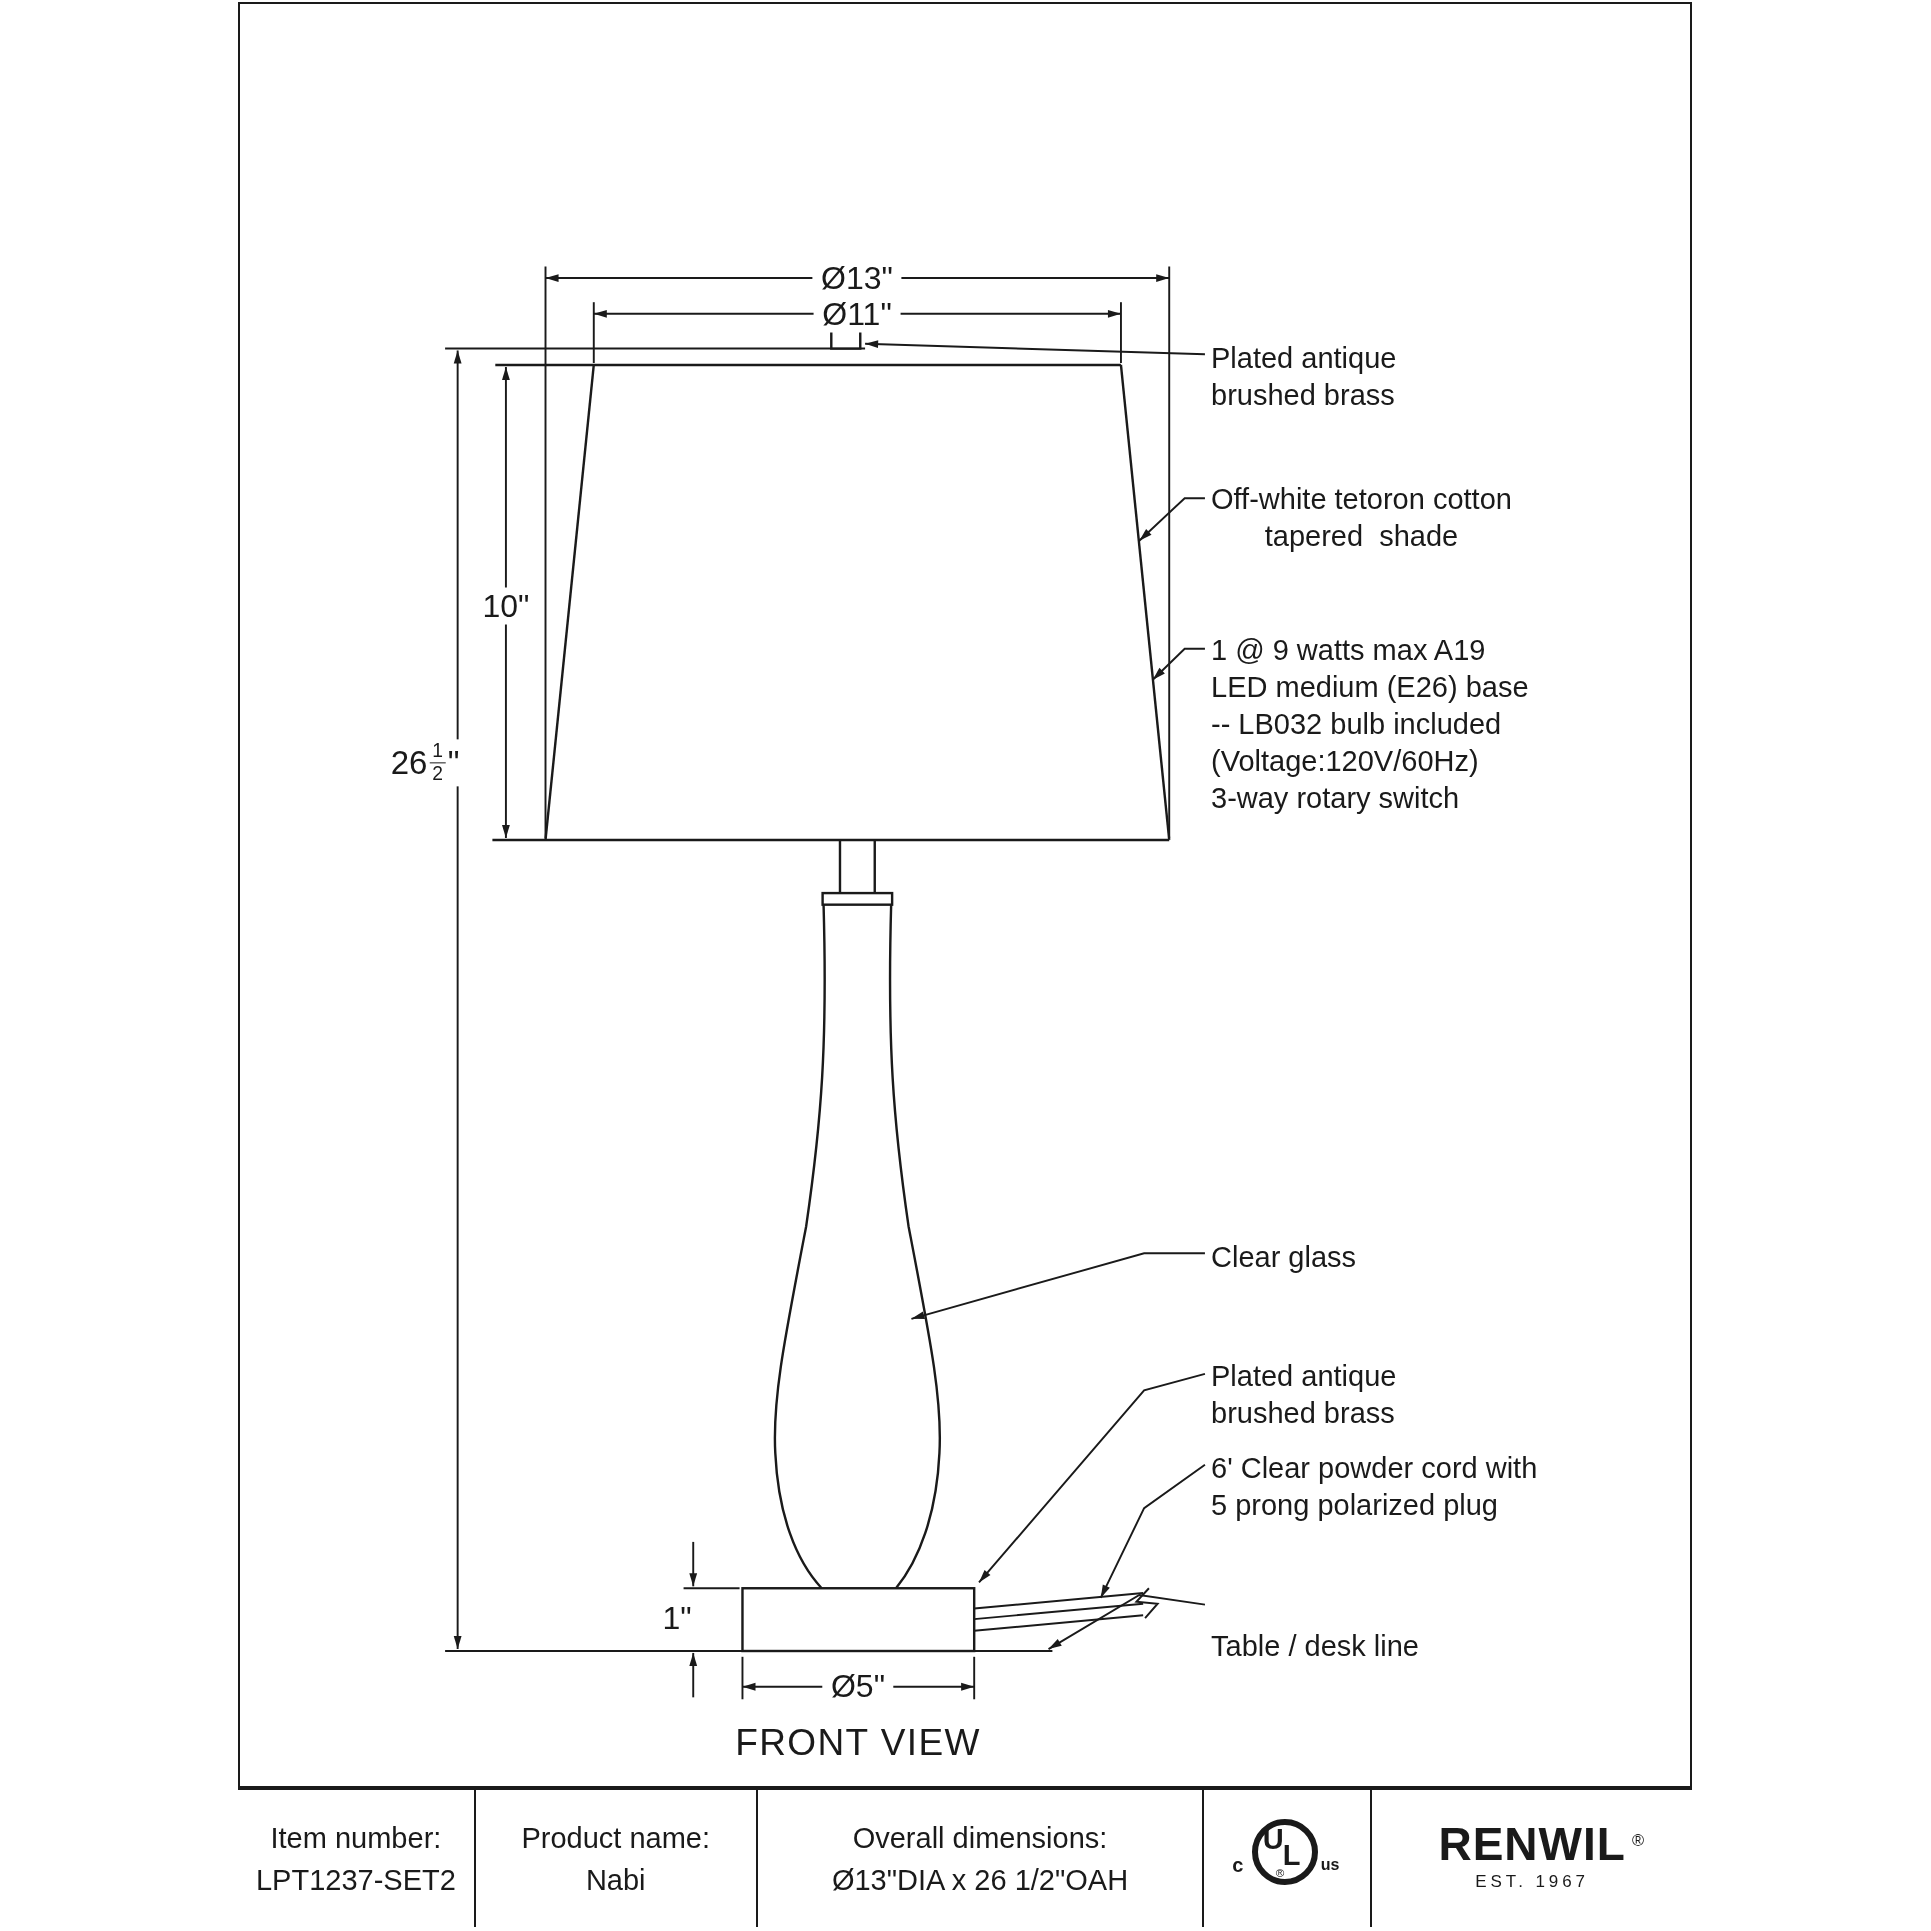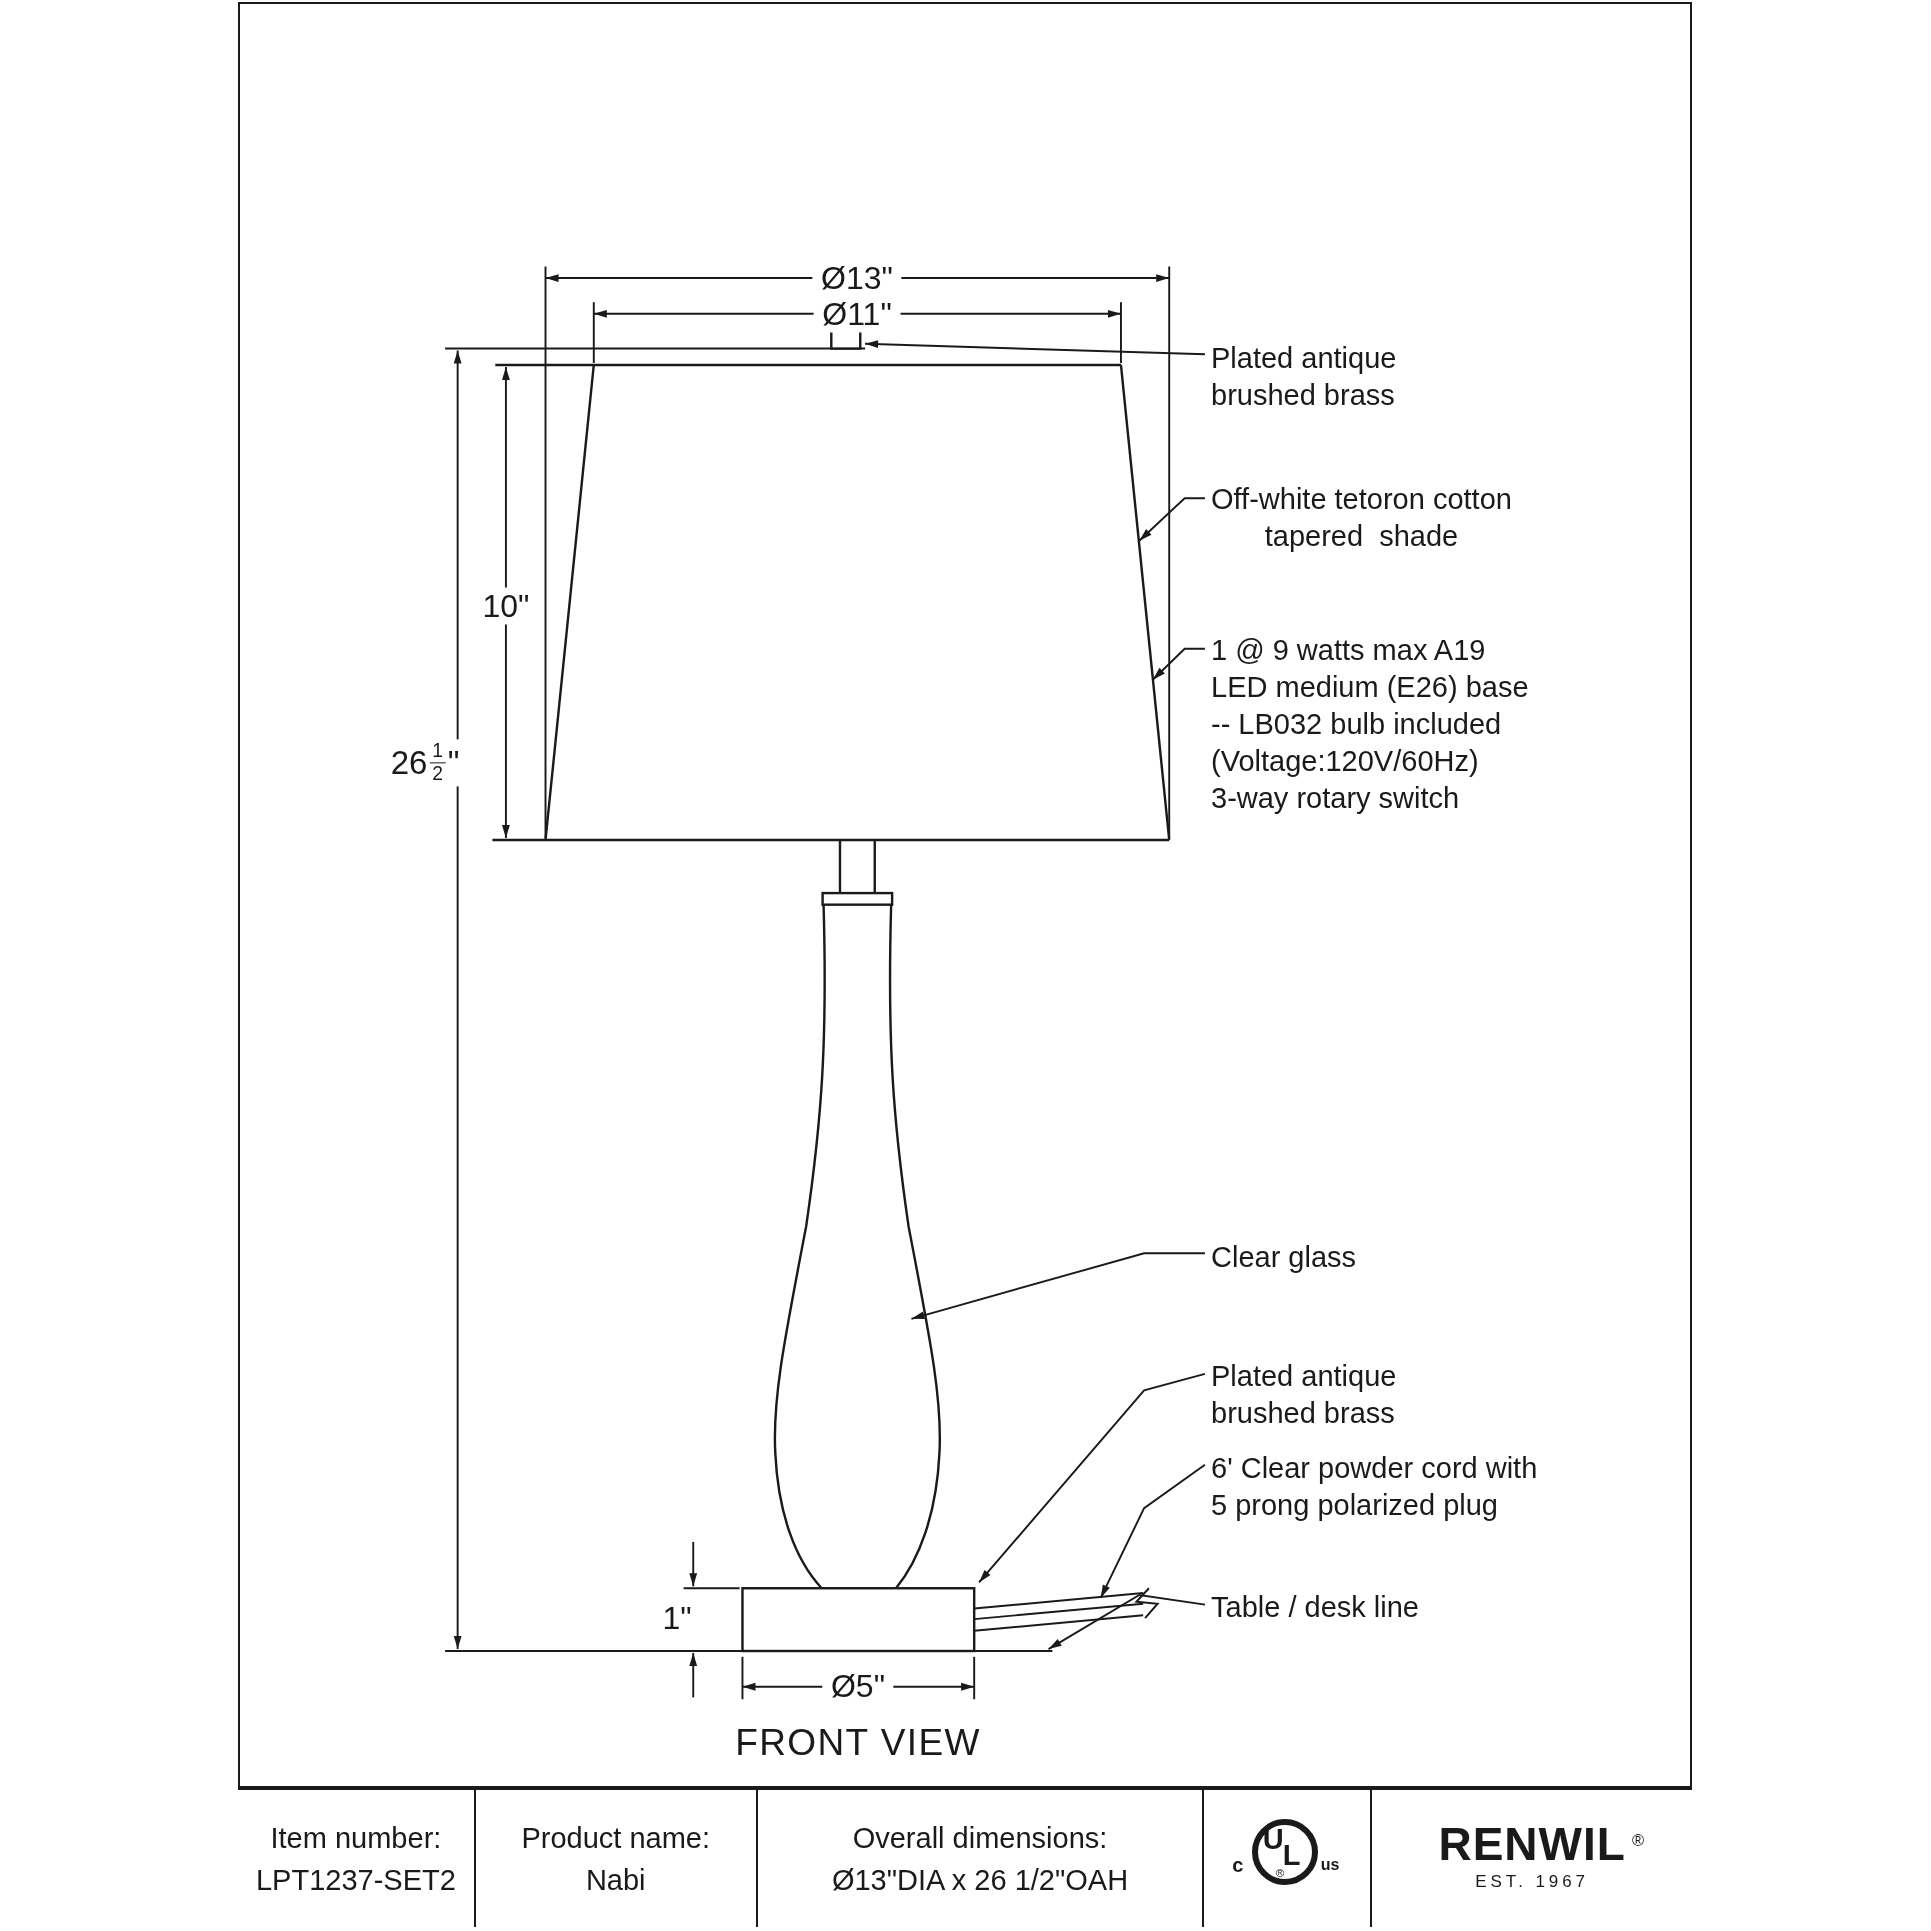--- a/index.html
+++ b/index.html
@@ -178,21 +178,21 @@
 <div class="ann" style="top:632px;">1 @ 9 watts max A19
 LED medium (E26) base
 -- LB032 bulb included
 (Voltage:120V/60Hz)
 3-way rotary switch</div>
 <div class="ann" style="top:1239px;">Clear glass</div>
 <div class="ann" style="top:1358px;">Plated antique
 brushed brass</div>
 <div class="ann" style="top:1450px;">6' Clear powder cord with
 5 prong polarized plug</div>
-<div class="ann" style="top:1589px;">Table / desk line</div>
+<div class="ann" style="top:1628px;">Table / desk line</div>
 
 <div class="viewlbl" style="left:858px;top:1743px;">FRONT VIEW</div>
 
 <div class="footer">
   <div class="fcell" style="width:238px;">
     <div>Item number:</div>
     <div>LPT1237-SET2</div>
   </div>
   <div class="fcell" style="width:282px;">
     <div>Product name:</div>

